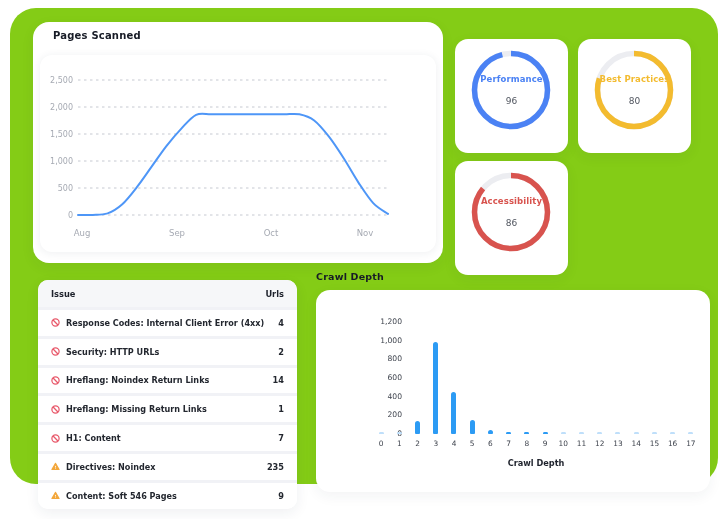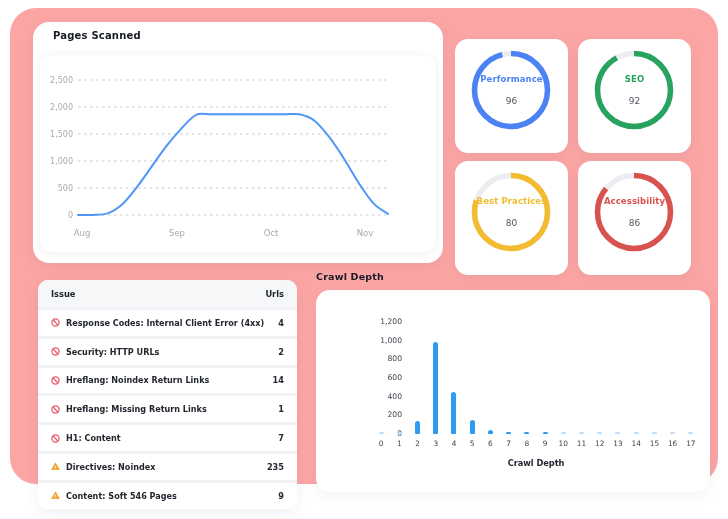--- a/index.html
+++ b/index.html
@@ -4,21 +4,21 @@
 <style>
   html,body{margin:0;padding:0;}
   body{
     width:728px;height:519px;position:relative;overflow:hidden;
     background:#ffffff;
     font-family:"DejaVu Sans","Liberation Sans",sans-serif;
     -webkit-font-smoothing:antialiased;
   }
   .canvas{
     position:absolute;left:10px;top:8px;width:708px;height:476px;
-    background:#fca5a5;border-radius:26px;
+    background:#84cc16;border-radius:26px;
   }
   h2{font-size:10px;font-weight:700;color:#171B26;margin:0;letter-spacing:.2px;}
 
   
   .pages-card{
     position:absolute;left:23px;top:14px;width:410px;height:241px;
     background:#fff;border-radius:16px;
     box-shadow:0 4px 14px rgba(35,45,75,.06);
   }
   .pages-card h2{padding:8px 0 0 20px;}
@@ -131,30 +131,20 @@
           <circle cx="40" cy="40" r="36.5" fill="none" stroke="#4B82F4" stroke-width="5.5" stroke-dasharray="220.16281316357268 229.3362637120549" transform="rotate(-90 40 40)"></circle>
         </svg>
         <div class="gauge-text">
           <div class="gauge-label" style="color: rgb(75, 130, 244);">Performance</div>
           <div class="gauge-value">96</div>
         </div>
       </div>
       <div class="gauge-card">
         <svg width="80" height="80" viewBox="0 0 80 80">
           <circle cx="40" cy="40" r="36.5" fill="none" stroke="#ECEDF1" stroke-width="5.5"></circle>
-          <circle cx="40" cy="40" r="36.5" fill="none" stroke="#27A35F" stroke-width="5.5" stroke-dasharray="210.9893626150905 229.3362637120549" transform="rotate(-90 40 40)"></circle>
-        </svg>
-        <div class="gauge-text">
-          <div class="gauge-label" style="color: rgb(39, 163, 95);">SEO</div>
-          <div class="gauge-value">92</div>
-        </div>
-      </div>
-      <div class="gauge-card">
-        <svg width="80" height="80" viewBox="0 0 80 80">
-          <circle cx="40" cy="40" r="36.5" fill="none" stroke="#ECEDF1" stroke-width="5.5"></circle>
           <circle cx="40" cy="40" r="36.5" fill="none" stroke="#F3BB2F" stroke-width="5.5" stroke-dasharray="183.46901096964393 229.3362637120549" transform="rotate(-90 40 40)"></circle>
         </svg>
         <div class="gauge-text">
           <div class="gauge-label" style="color: rgb(243, 187, 47);">Best Practices</div>
           <div class="gauge-value">80</div>
         </div>
       </div>
       <div class="gauge-card">
         <svg width="80" height="80" viewBox="0 0 80 80">
           <circle cx="40" cy="40" r="36.5" fill="none" stroke="#ECEDF1" stroke-width="5.5"></circle>

